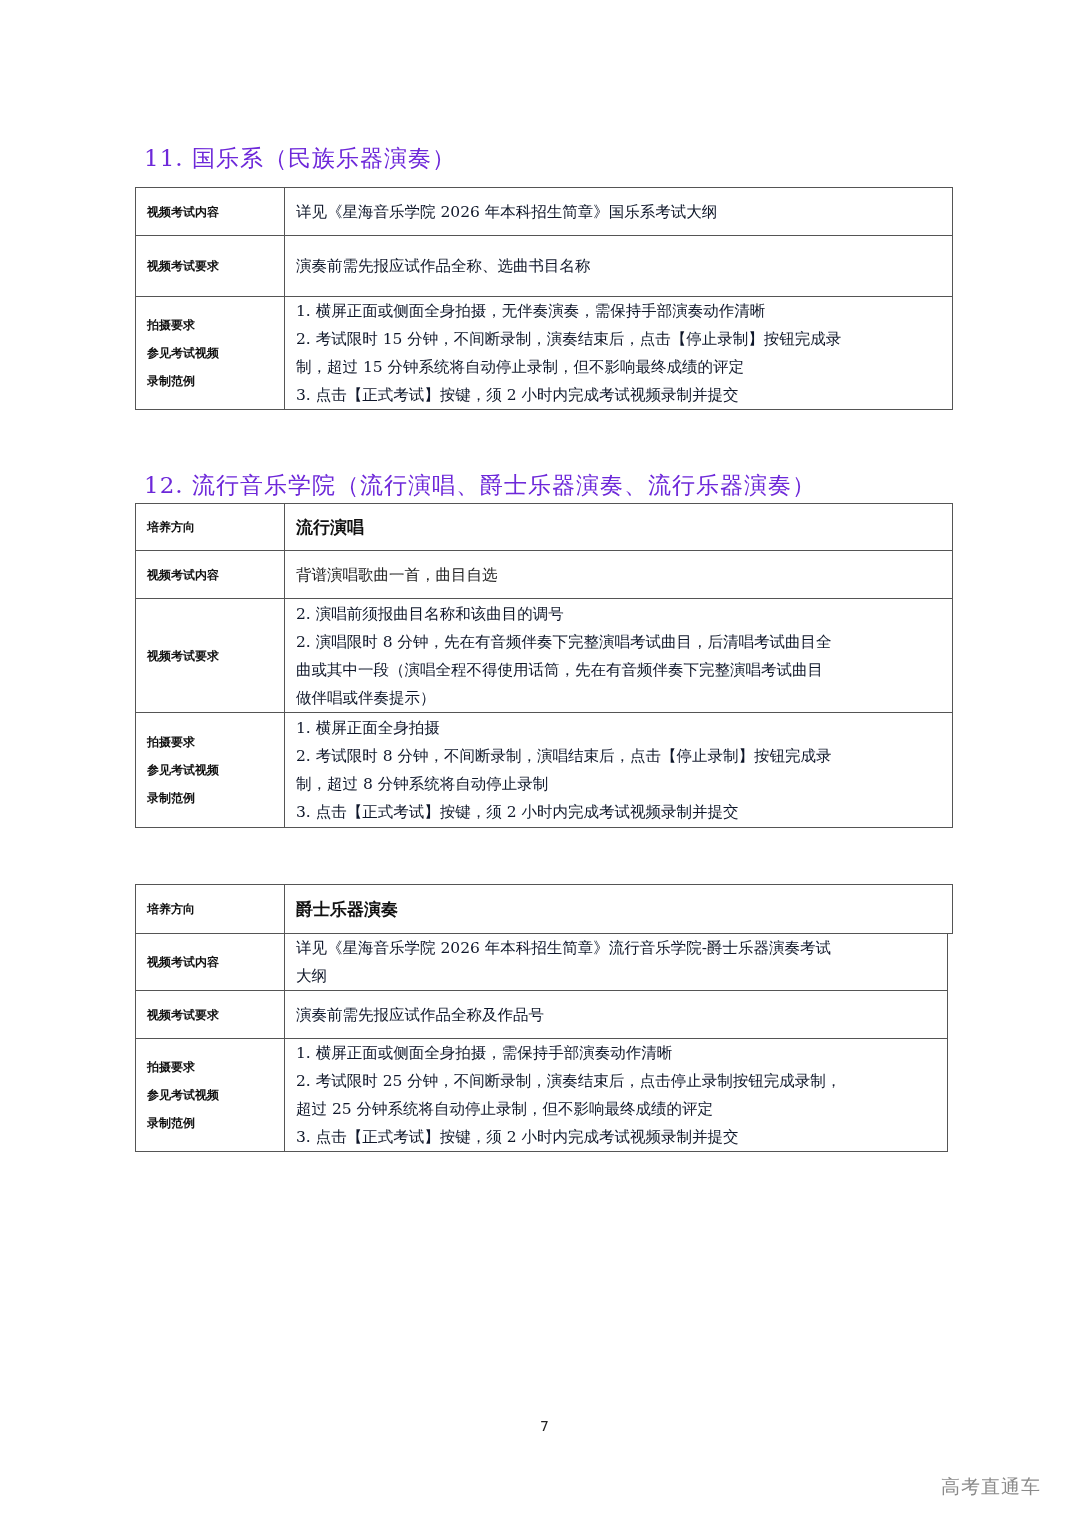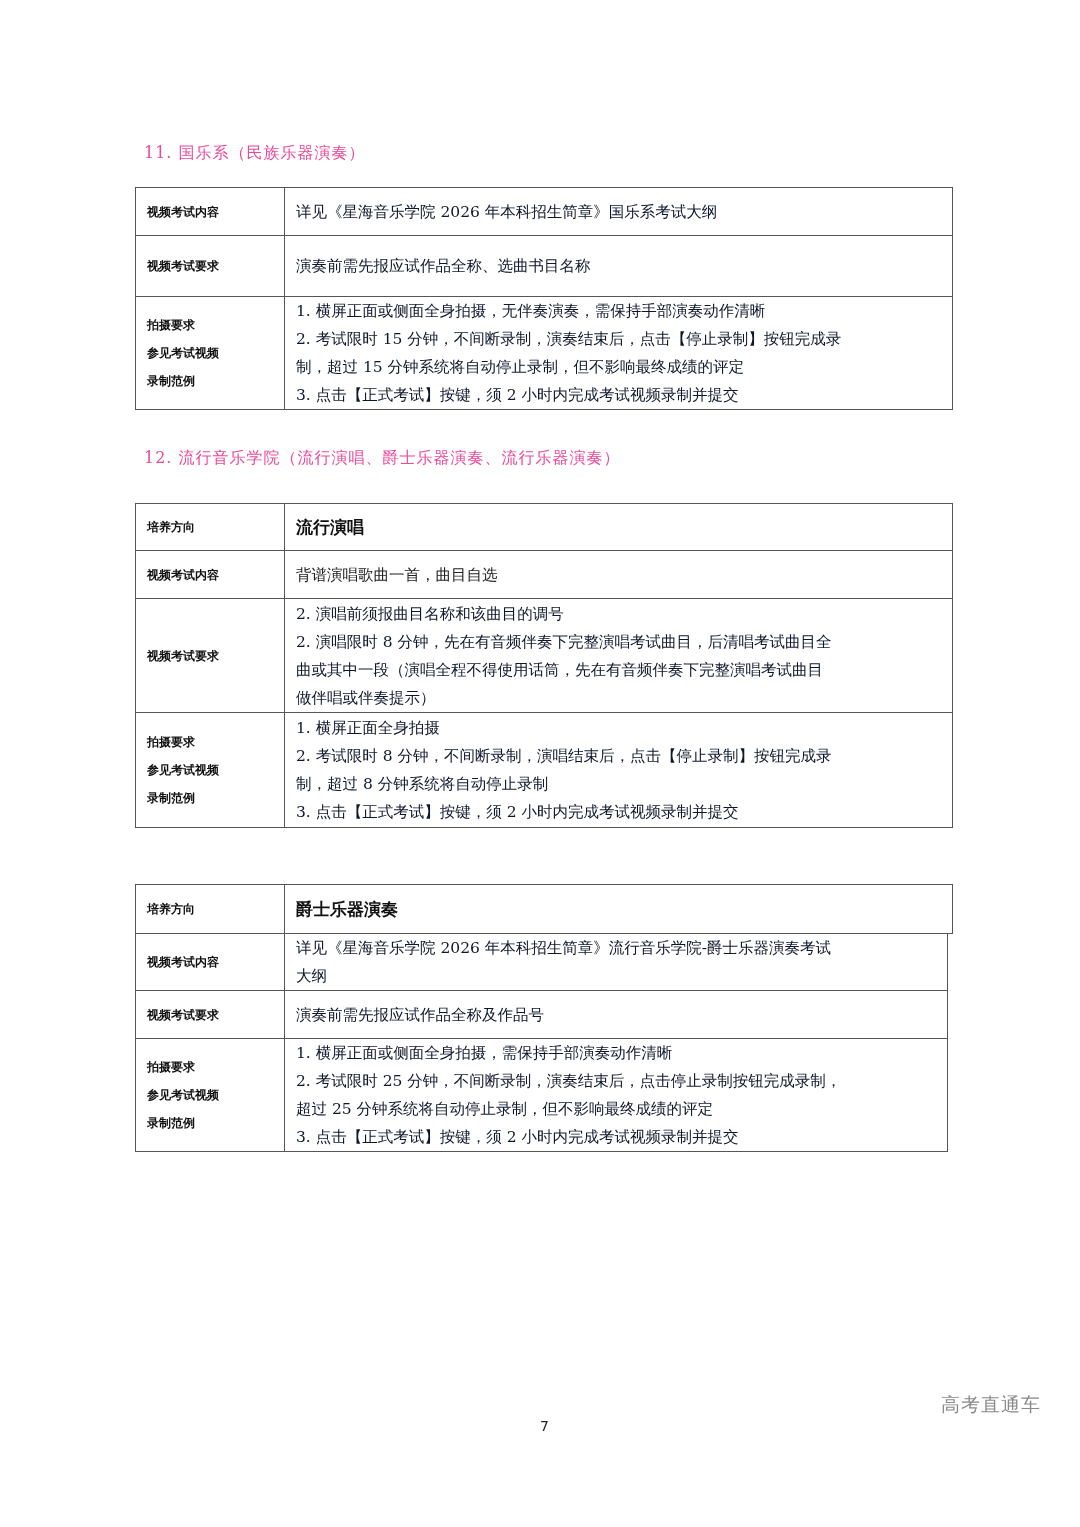--- a/index.html
+++ b/index.html
@@ -3,22 +3,22 @@
 <meta charset="utf-8">
 <style>
   html, body { margin: 0; padding: 0; background: #ffffff; }
   body {
     width: 1080px; height: 1527px; position: relative; overflow: hidden;
     font-family: "DejaVu Serif", "Liberation Serif", serif;
     color: #1a1a1a;
   }
   .section-title {
     position: absolute; left: 144px;
-    font-size: 16px; font-weight: normal; letter-spacing: 1px;
-    white-space: nowrap; color: #ec4899;
+    font-size: 23px; font-weight: normal; letter-spacing: 1px;
+    white-space: nowrap; color: #6d28d9;
   }
   table.grid {
     position: absolute; left: 135px;
     border-collapse: collapse; table-layout: fixed;
     font-size: 15.5px;
   }
   table.grid td {
     border: 1.5px solid #555;
     padding: 0 0 0 11px;
     vertical-align: middle;
@@ -27,21 +27,21 @@
   td.label { width: 137px; font-weight: bold; font-size: 12px; color: #111; }
   td.label.plain { font-weight: bold; }
   td.value { color: #0f172a; }
   td.value.strong { font-weight: bold; font-size: 17px; color: #111; }
   .line { display: block; }
   .page-number {
     position: absolute; left: 540px; top: 1418px;
     font-family: "DejaVu Sans", sans-serif; font-size: 14px; color: #222;
   }
   .watermark {
-    position: absolute; left: 941px; top: 1392px;
+    position: absolute; left: 941px; top: 1474px;
     font-family: "DejaVu Sans", sans-serif; font-size: 19px; color: #8a8a8a;
     letter-spacing: 1px;
   }
 </style>
 </head>
 <body>
 
 <div class="section-title" style="top:143px;">11. 国乐系（民族乐器演奏）</div>
 
 <table class="grid" style="top:187px; width:818px;">
@@ -67,21 +67,21 @@
     <td class="value">
       <span class="line">1. 横屏正面或侧面全身拍摄，无伴奏演奏，需保持手部演奏动作清晰</span>
       <span class="line">2. 考试限时 15 分钟，不间断录制，演奏结束后，点击【停止录制】按钮完成录</span>
       <span class="line">制，超过 15 分钟系统将自动停止录制，但不影响最终成绩的评定</span>
       <span class="line">3. 点击【正式考试】按键，须 2 小时内完成考试视频录制并提交</span>
     </td>
   </tr>
 </tbody>
   </table>
 
-<div class="section-title" style="top:448px;">12. 流行音乐学院（流行演唱、爵士乐器演奏、流行乐器演奏）</div>
+<div class="section-title" style="top:470px;">12. 流行音乐学院（流行演唱、爵士乐器演奏、流行乐器演奏）</div>
 
 <table class="grid" style="top:503px; width:818px;">
   <tbody>
       <tr style="height:47px;">
     <td class="label plain">培养方向</td>
     <td class="value strong">
           <span class="line">流行演唱</span>
         </td>
   </tr>
   <tr style="height:48px;">

